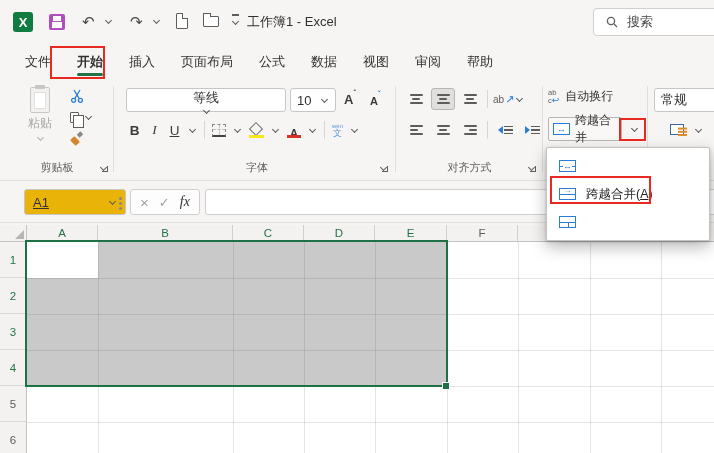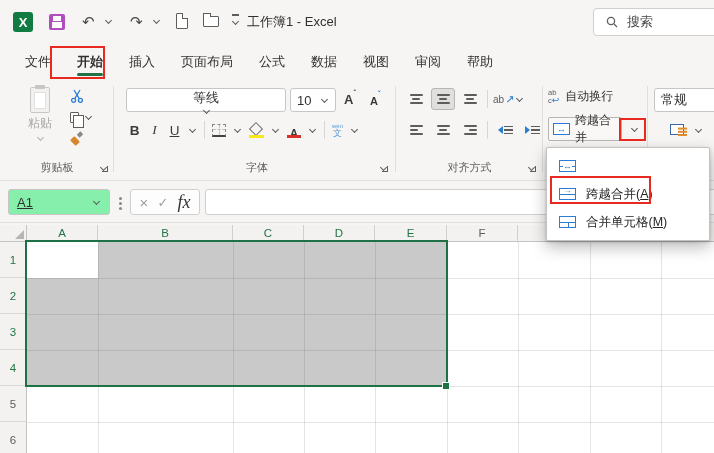--- a/index.html
+++ b/index.html
@@ -112,29 +112,29 @@
   .mergearrow{position:absolute;left:82px;top:38px;width:18px;height:24px;display:flex;align-items:center;justify-content:center;}
 
   
   .acct{position:relative;width:17px;height:13px;}
   .acct::before{content:"";position:absolute;left:0;top:1px;width:12px;height:9px;border:1.3px solid #3a66a8;background:#fff;}
   .acct::after{content:"";position:absolute;right:0;bottom:0;width:9px;height:2.2px;background:#e08c2d;
                box-shadow:0 -3.2px 0 #e08c2d,0 -6.4px 0 #e08c2d;}
 
   
   .fbar{position:absolute;left:0;top:181px;width:714px;height:42px;border-bottom:1px solid #e1dfdd;}
-  .namebox{position:absolute;left:8px;top:8px;width:102px;height:26px;background:#86efac;border:1px solid #c8c6c4;border-radius:3px;
+  .namebox{position:absolute;left:24px;top:8px;width:102px;height:26px;background:#eab308;border:1px solid #c8c6c4;border-radius:3px;
            display:flex;align-items:center;justify-content:space-between;padding:0 8px;font-size:13px;color:#323130;text-decoration:underline;}
   .vdots{position:absolute;left:119px;top:16px;width:3px;height:3px;background:#8a8886;border-radius:50%;
          box-shadow:0 5px 0 #8a8886,0 -5px 0 #8a8886;margin-top:5px;}
   .fxgroup{position:absolute;left:130px;top:8px;width:70px;height:26px;background:#fdfdfd;border:1px solid #d2d0ce;border-radius:3px;
            display:flex;align-items:center;justify-content:space-around;padding:0 4px;}
   .fxgroup .x{color:#a19f9d;font-size:15px;}
   .fxgroup .ck{color:#a19f9d;font-size:13px;}
-  .fxgroup .fx{font-family:"Liberation Serif","DejaVu Serif",serif;font-style:italic;font-size:18px;color:#323130;}
+  .fxgroup .fx{font-family:"Liberation Serif","DejaVu Serif",serif;font-style:italic;font-size:14px;color:#323130;}
   .finput{position:absolute;left:205px;top:8px;width:515px;height:26px;background:#fff;border:1px solid #d2d0ce;border-radius:3px;}
 
   
   .sheet{position:absolute;left:0;top:225px;width:714px;height:228px;background:#fff;overflow:hidden;}
   .corner{position:absolute;left:0;top:0;width:27px;height:17px;background:#f3f2f1;border-right:1px solid #c6c4c2;border-bottom:1px solid #c6c4c2;}
   .corner::after{content:"";position:absolute;right:2px;bottom:2px;width:0;height:0;border-bottom:9px solid #b8b5b2;border-left:9px solid transparent;}
   .colh{position:absolute;top:0;height:17px;background:#f3f2f1;border-right:1px solid #d0cece;border-bottom:1px solid #c6c4c2;
         font-size:11.5px;color:#5f5d5b;text-align:center;line-height:16px;}
   .colh.sel{color:var(--green);}
   .rowh{position:absolute;left:0;width:27px;background:#f3f2f1;border-right:1px solid #c6c4c2;border-bottom:1px solid #d8d8d8;
@@ -425,21 +425,20 @@
         </span>
     </div>
     <div class="mitem">
       <span class="mbox split across">
           <span>→</span>
         </span>
       <span><span>跨越合并(</span><u>A</u><span>)</span></span>
     </div>
     <div class="mitem">
       <span class="mbox split cells"></span>
-      <span><span>合并单元格(</span><u>M</u><span>)</span></span>
     </div>
   </div>
 
   <div class="anno" style="left:50px;top:46px;width:55px;height:33px;"></div>
   <div class="anno" style="left:619px;top:118px;width:27px;height:23px;"></div>
   <div class="anno" style="left:550px;top:176px;width:101px;height:28px;"></div>
 
 </div>
 
 </body></html>

